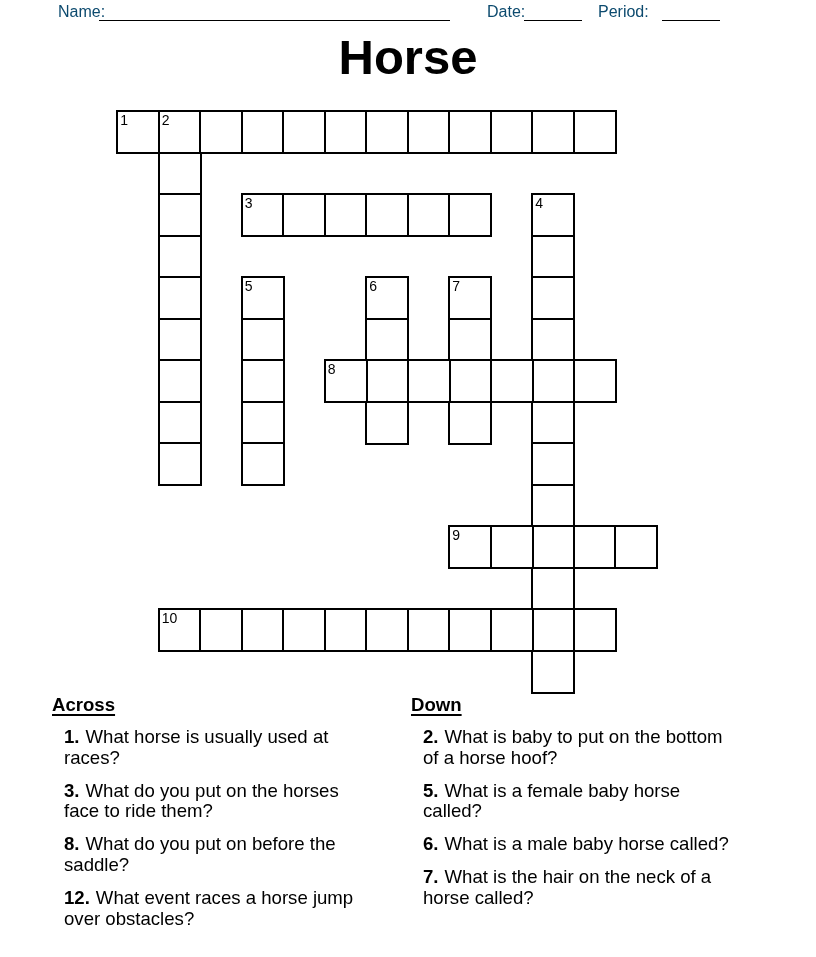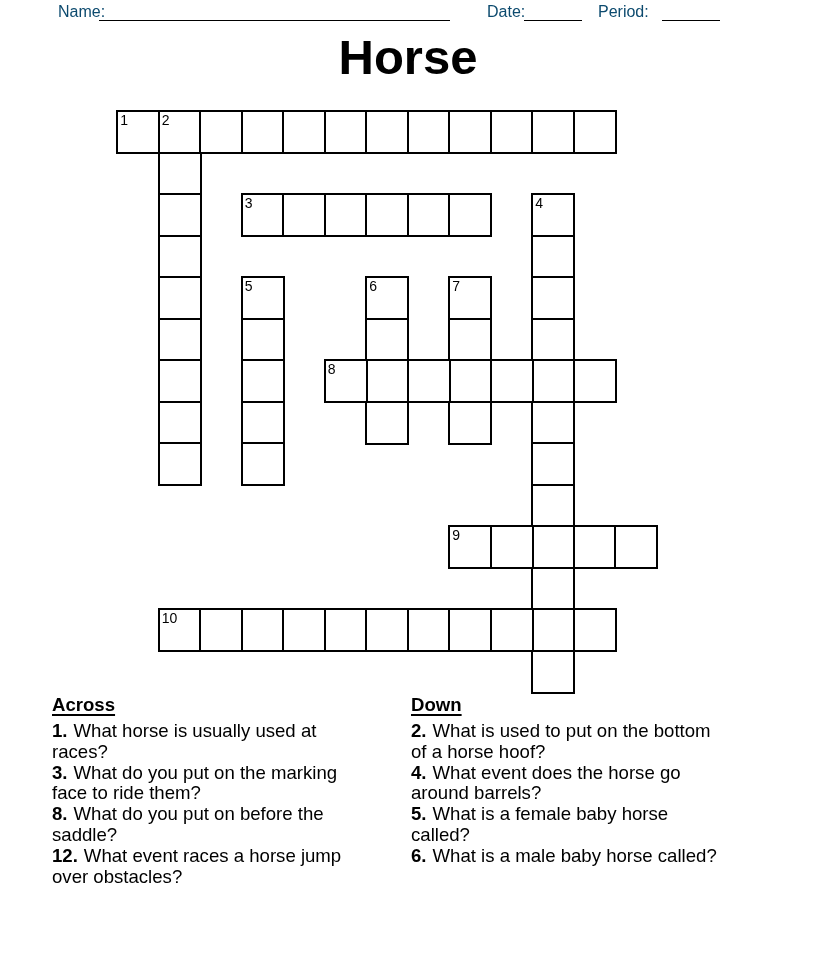--- a/index.html
+++ b/index.html
@@ -84,21 +84,21 @@
   .clue-heading {
     font-size: 18.6px;
     font-weight: 700;
     line-height: 21px;
     margin: 0 0 6px 0;
     text-decoration: underline;
     text-decoration-thickness: 2px;
     text-underline-offset: 3px;
   }
   .clue {
-    margin: 0;
+    margin: 12px;
     font-size: 18.6px;
     line-height: 20.8px;
   }
   .clue-num {
     font-weight: 700;
     margin-right: 6px;
   }
   .clue-text {
     white-space: pre-line;
   }
@@ -199,35 +199,35 @@
       <div class="cell" style="left: 373.5px; top: 498px;"></div>
       <div class="cell" style="left: 456.5px; top: 498px;"></div>
       <div class="cellnum" style="left: 45.8px; top: 501.3px;">10</div>
     </div>
 
   <div class="clue-col" id="across-col">
     <h2 class="clue-heading">Across</h2>
     <div id="across-list">
         <p class="clue"><span class="clue-num">1.</span><span class="clue-text">What horse is usually used at
 races?</span></p>
-        <p class="clue"><span class="clue-num">3.</span><span class="clue-text">What do you put on the marking
+        <p class="clue"><span class="clue-num">3.</span><span class="clue-text">What do you put on the horses
 face to ride them?</span></p>
         <p class="clue"><span class="clue-num">8.</span><span class="clue-text">What do you put on before the
 saddle?</span></p>
         <p class="clue"><span class="clue-num">12.</span><span class="clue-text">What event races a horse jump
 over obstacles?</span></p>
       </div>
   </div>
 
   <div class="clue-col" id="down-col">
     <h2 class="clue-heading">Down</h2>
     <div id="down-list">
-        <p class="clue"><span class="clue-num">2.</span><span class="clue-text">What is used to put on the bottom
+        <p class="clue"><span class="clue-num">2.</span><span class="clue-text">What is baby to put on the bottom
 of a horse hoof?</span></p>
-        <p class="clue"><span class="clue-num">4.</span><span class="clue-text">What event does the horse go
-around barrels?</span></p>
         <p class="clue"><span class="clue-num">5.</span><span class="clue-text">What is a female baby horse
 called?</span></p>
         <p class="clue"><span class="clue-num">6.</span><span class="clue-text">What is a male baby horse called?</span></p>
+        <p class="clue"><span class="clue-num">7.</span><span class="clue-text">What is the hair on the neck of a
+horse called?</span></p>
       </div>
   </div>
 
 </div>
 
 </body></html>

